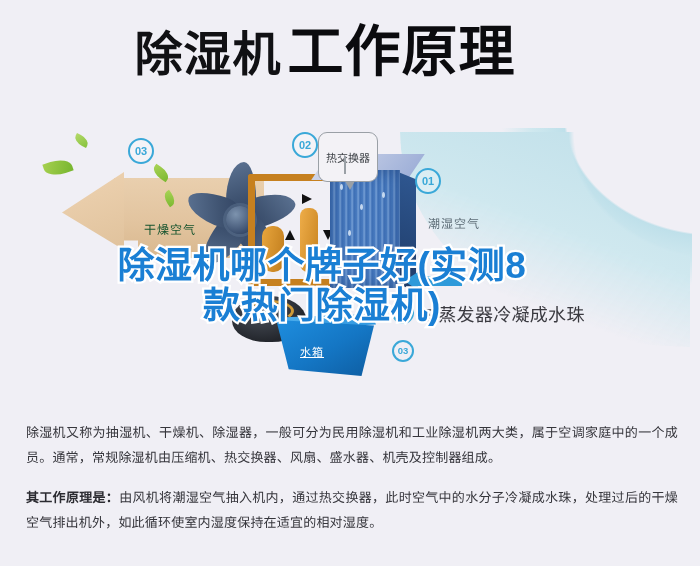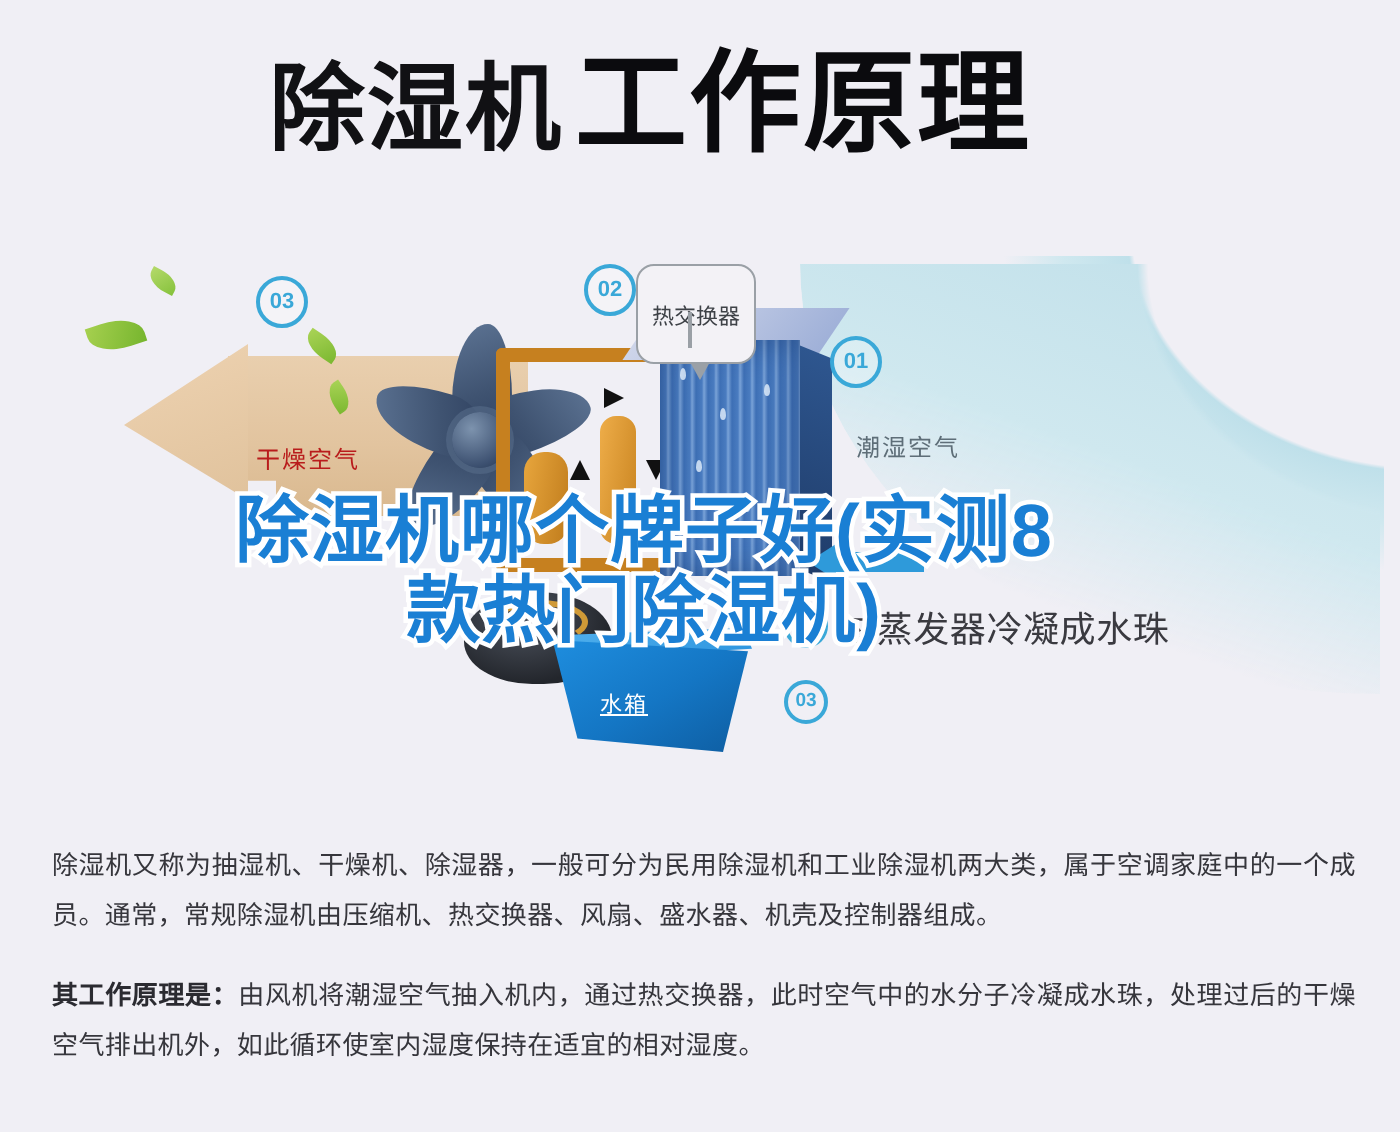--- a/index.html
+++ b/index.html
@@ -66,21 +66,21 @@
   .leaf.l1{left:44px;top:40px;width:28px;height:15px;background:linear-gradient(120deg,#a6d04f,#76b52e);transform:rotate(-18deg);}
   .leaf.l2{left:74px;top:16px;width:15px;height:9px;background:linear-gradient(120deg,#b4d96a,#86c23c);transform:rotate(28deg);}
   .leaf.l3{left:152px;top:48px;width:18px;height:10px;background:linear-gradient(120deg,#a9d356,#7bb830);transform:rotate(34deg);}
   .leaf.l4{left:162px;top:74px;width:15px;height:9px;background:linear-gradient(120deg,#a9d356,#7bb830);transform:rotate(56deg);}
 
   
   .illus-label{
     position:absolute;font-size:12px;color:#4a4a52;letter-spacing:1px;
     font-family:"Liberation Sans","DejaVu Sans",sans-serif;white-space:nowrap;
   }
-  .lbl-dry{left:128px;top:100px;color:#b91c1c;}
+  .lbl-dry{left:144px;top:100px;color:#14532d;}
   .lbl-humid{left:390px;top:94px;color:#5e6e78;padding-left:38px;}
   .lbl-tank{left:300px;top:223px;color:#ffffff;font-size:11px;text-decoration:underline;}
 
   
   .badge{
     position:absolute;width:22px;height:22px;border-radius:50%;
     border:2px solid #3aa8d8;color:#3aa8d8;background:rgba(255,255,255,.25);
     font-size:11px;font-weight:bold;line-height:22px;text-align:center;
     font-family:"Liberation Sans",sans-serif;
   }

